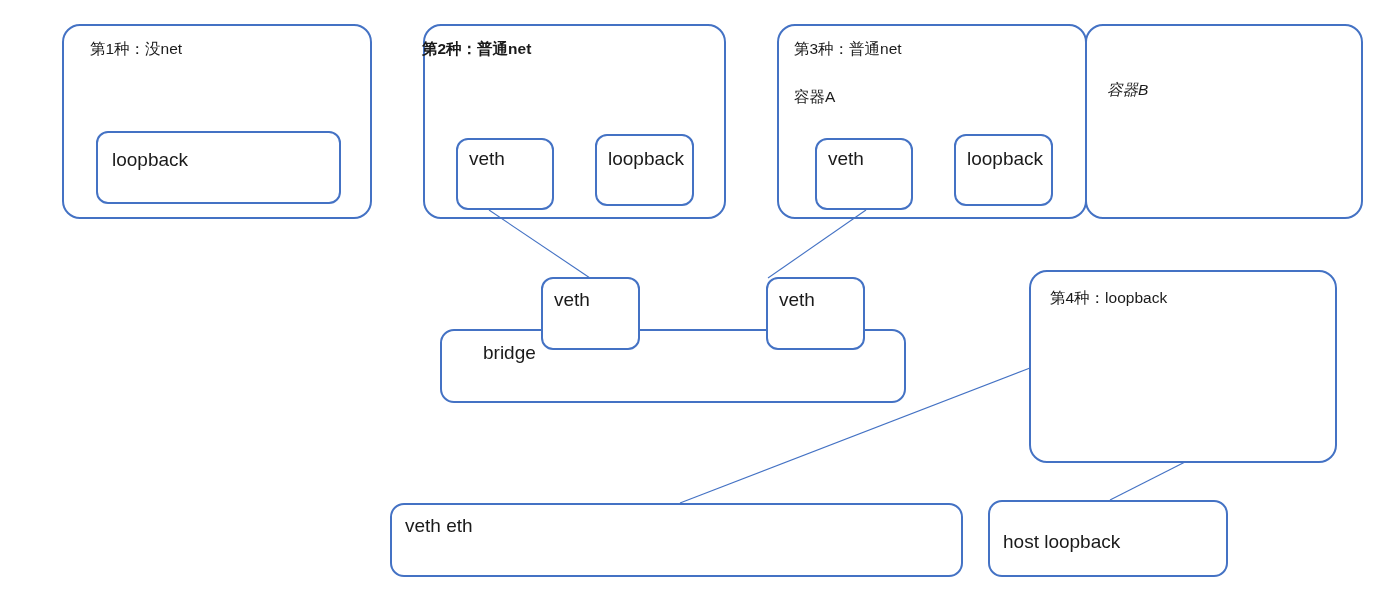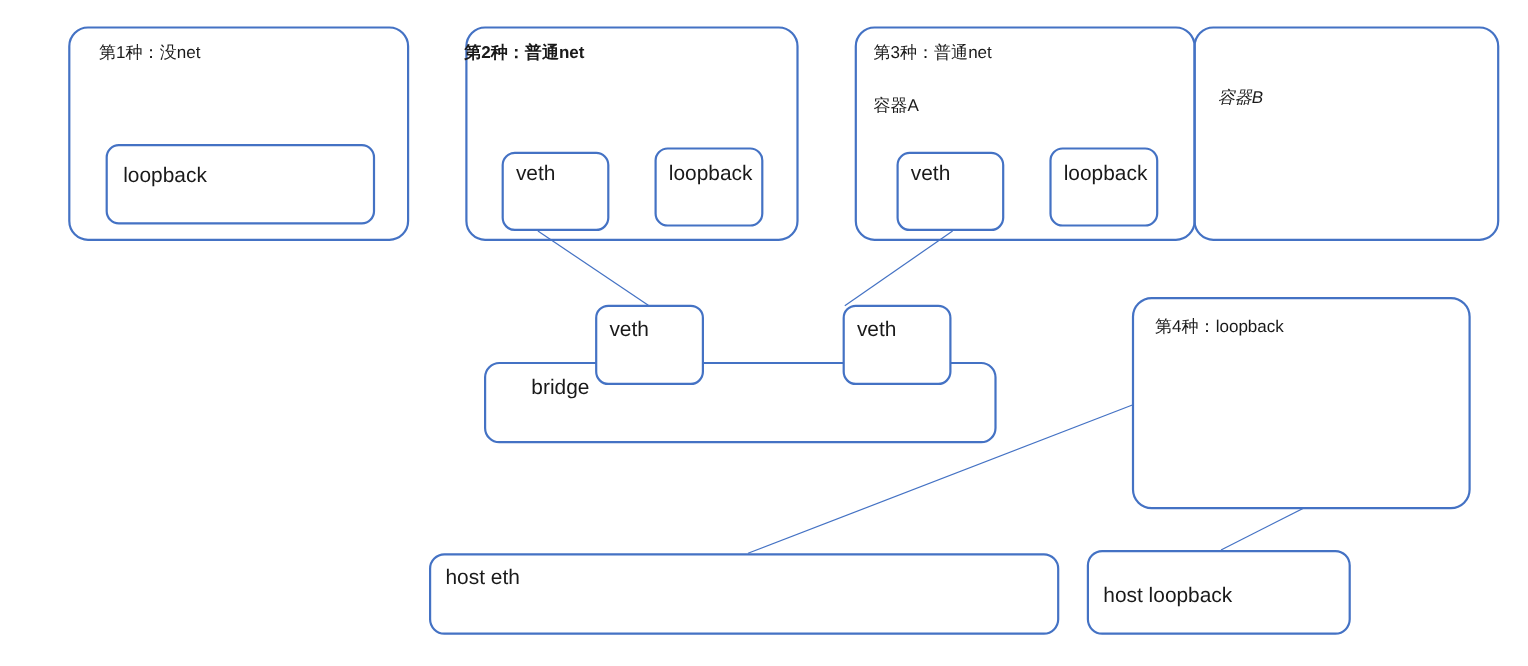--- a/index.html
+++ b/index.html
@@ -102,18 +102,18 @@
   <div class="box inner" style="left:541px; top:277px; width:99px; height:73px; background:#ffffff;"></div>
   <div class="label" style="left:554px; top:289px;">veth</div>
 
   <div class="box inner" style="left:766px; top:277px; width:99px; height:73px; background:#ffffff;"></div>
   <div class="label" style="left:779px; top:289px;">veth</div>
 
   <div class="box" style="left:1029px; top:270px; width:308px; height:193px;"></div>
   <div class="label cjk" style="left:1050px; top:289px;">第4种：loopback</div>
 
   <div class="box flat" style="left:390px; top:503px; width:573px; height:74px;"></div>
-  <div class="label" style="left:405px; top:515px;">host eth</div>
+  <div class="label" style="left:405px; top:515px;">veth eth</div>
 
   <div class="box flat" style="left:988px; top:500px; width:240px; height:77px;"></div>
   <div class="label" style="left:1003px; top:531px;">host loopback</div>
 
 </div>
 
 </body></html>

